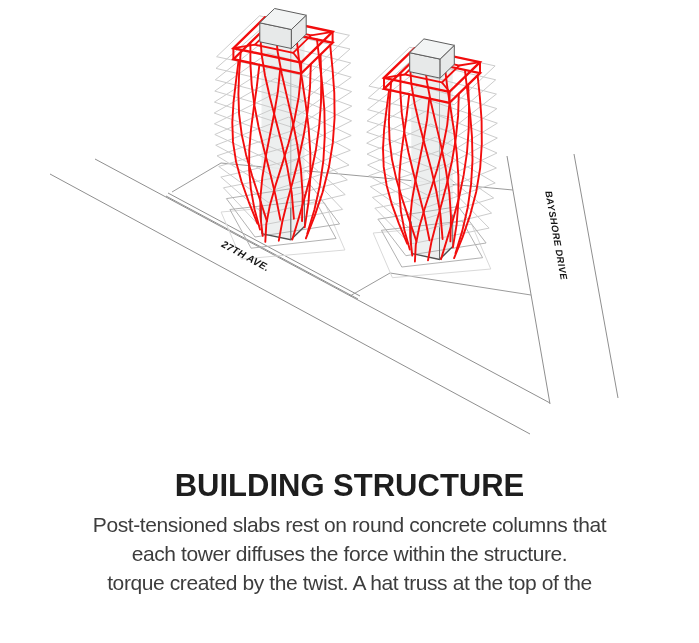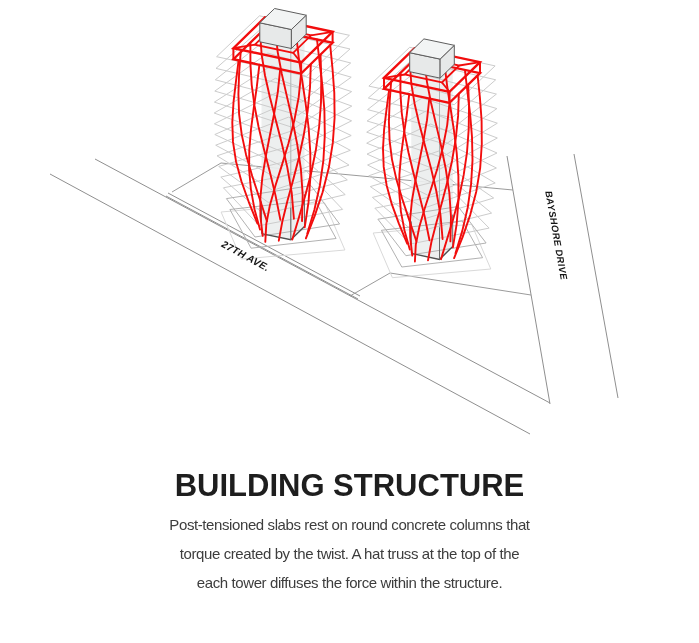--- a/index.html
+++ b/index.html
@@ -2,21 +2,21 @@
 <html><head>
 <meta charset="utf-8">
 <style>
   html,body{margin:0;padding:0;background:#ffffff;}
   #stage{position:relative;width:699px;height:643px;background:#ffffff;overflow:hidden;
          font-family:"Liberation Sans", sans-serif;}
   #plan{position:absolute;left:0;top:0;}
   .caption{position:absolute;left:0;top:468px;width:699px;text-align:center;}
   .caption h1{margin:0 0 6px 0;font-size:31px;font-weight:800;letter-spacing:0px;
               color:#1e1e1e;font-family:"Liberation Sans", sans-serif;}
-  .caption p{margin:0;font-size:15px;line-height:29px;color:#3d3d3d;
+  .caption p{margin:0;font-size:21px;line-height:29px;color:#3d3d3d;
              letter-spacing:-0.4px;font-family:"Liberation Sans", sans-serif;}
   .street-label{font-family:"Liberation Sans", sans-serif;font-weight:700;font-style:italic;
                 fill:#151515;}
 </style>
 </head>
 <body>
 
 <div id="stage">
 
   <svg id="plan" width="699" height="460" viewBox="0 0 699 460">
@@ -135,16 +135,16 @@
       </g>
     <g>
       <text class="street-label" text-anchor="middle" x="244" y="259" font-size="10" letter-spacing="0.4" transform="rotate(28.5 244 259)">27TH AVE.</text>
       <text class="street-label" text-anchor="middle" x="553" y="236" font-size="9.5" letter-spacing="0.4" transform="rotate(80 553 236)">BAYSHORE DRIVE</text>
     </g>
   </svg>
 
   <div class="caption">
     <h1>BUILDING STRUCTURE</h1>
     <p>Post-tensioned slabs rest on round concrete columns that</p>
+    <p>each tower diffuses the force within the structure.</p>
     <p>torque created by the twist. A hat truss at the top of the</p>
-    <p>each tower diffuses the force within the structure.</p>
   </div>
 </div>
 
 </body></html>

